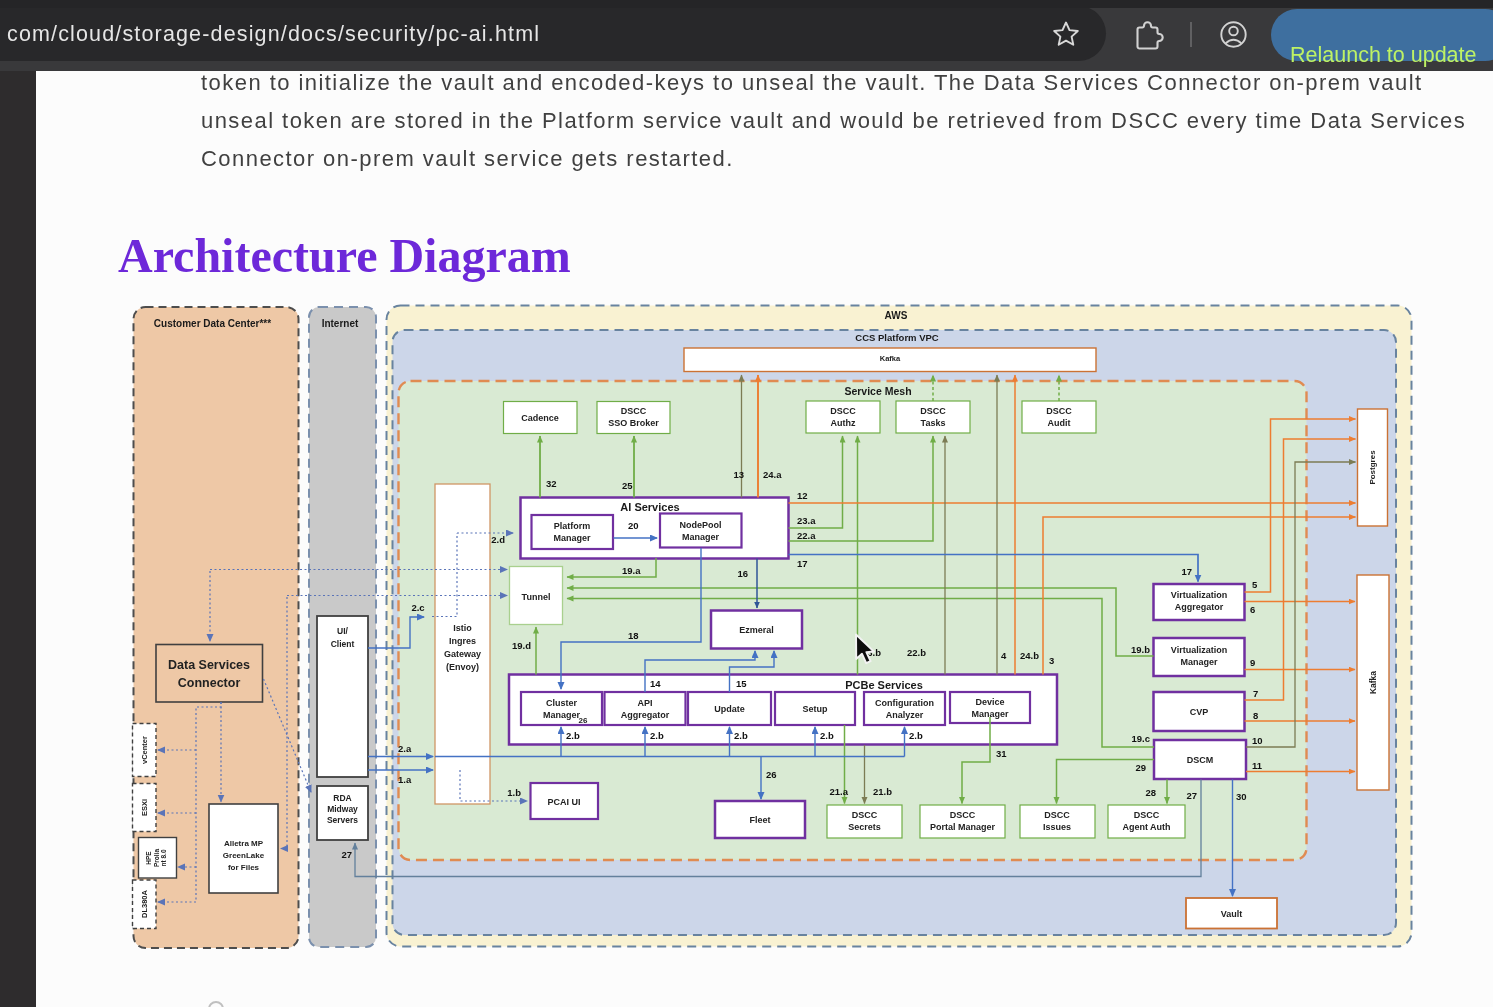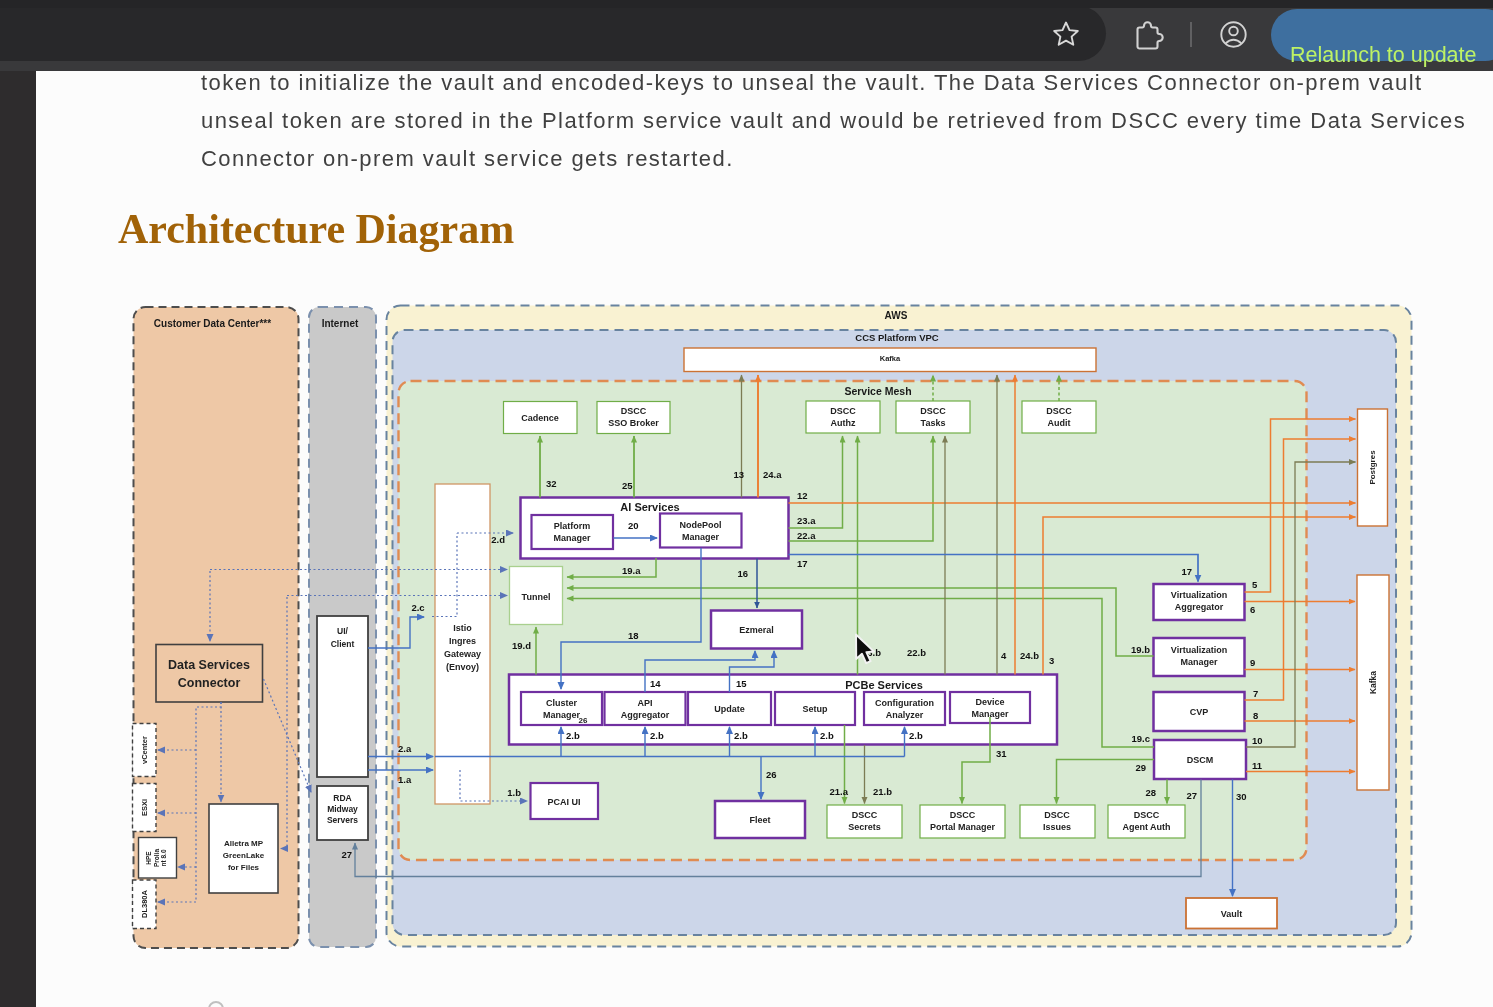--- a/index.html
+++ b/index.html
@@ -7,28 +7,29 @@
        font-family:"Liberation Sans",sans-serif;position:relative;}
   .chrome{position:absolute;left:0;top:0;width:1493px;height:71px;background:#39393b;}
   .tabstrip{position:absolute;left:0;top:0;width:1493px;height:8px;background:#252527;}
   .pill{position:absolute;left:-40px;top:6px;width:1146px;height:55px;border-radius:28px;background:#28282a;}
   .url{position:absolute;left:7px;top:22px;font-size:21.5px;color:#e6e6e6;letter-spacing:1.15px;}
   .sep{position:absolute;left:1190px;top:22px;width:2px;height:25px;background:#606062;}
   .relaunch{position:absolute;left:1271px;top:9px;width:240px;height:52px;border-radius:26px;background:#3e6f9f;}
   .relaunch span{position:absolute;left:19px;top:14px;font-size:21.5px;color:#bef264;margin-top:20px;}
   .sidebar{position:absolute;left:0;top:71px;width:36px;height:936px;background:#2e2c2d;}
   .para{position:absolute;left:157px;top:64px;width:1300px;font-size:22px;letter-spacing:1.45px;line-height:38px;color:#404040;margin-left:44px;}
-  .h2{position:absolute;left:118px;top:205px;font-family:"Liberation Serif",serif;font-weight:bold;
-      font-size:42px;color:#a16207;}
+  .h2{position:absolute;left:118px;top:228px;font-family:"Liberation Serif",serif;font-weight:bold;
+      font-size:48px;color:#6d28d9;}
 </style>
 </head>
 <body>
 <div class="chrome">
   <div class="pill"></div>
   <div class="tabstrip"></div>
+  <div class="url">com/cloud/storage-design/docs/security/pc-ai.html</div>
   <svg width="1493" height="71" style="position:absolute;left:0;top:0">
     <path d="M1066,22.5 l3.5,7.6 8.3,0.9 -6.2,5.6 1.7,8.2 -7.3,-4.2 -7.3,4.2 1.7,-8.2 -6.2,-5.6 8.3,-0.9 Z" fill="none" stroke="#d8d8d8" stroke-width="1.9" stroke-linejoin="round"></path>
     <g fill="none" stroke="#d2d2d2" stroke-width="2.1" stroke-linejoin="round">
       <path d="M1137.5,46.5 V29.5 a2,2 0 0 1 2,-2 h2.8 a1.7,1.7 0 0 0 1.7,-1.7 a3.5,3.5 0 0 1 7,0 a1.7,1.7 0 0 0 1.7,1.7 h2.8 a2,2 0 0 1 2,2 v2.8 a1.7,1.7 0 0 0 1.7,1.7 a3.5,3.5 0 0 1 0,7 a1.7,1.7 0 0 0 -1.7,1.7 v3.8 a2,2 0 0 1 -2,2 h-15.8 a2,2 0 0 1 -2.2,-2 Z"></path>
     </g>
     <g fill="none" stroke="#d2d2d2" stroke-width="1.9">
       <circle cx="1233.5" cy="34.5" r="12.2"></circle>
       <circle cx="1233.5" cy="31" r="4.3"></circle>
       <path d="M1225.4,43.6 q8.1,-7.6 16.2,0"></path>
     </g>

